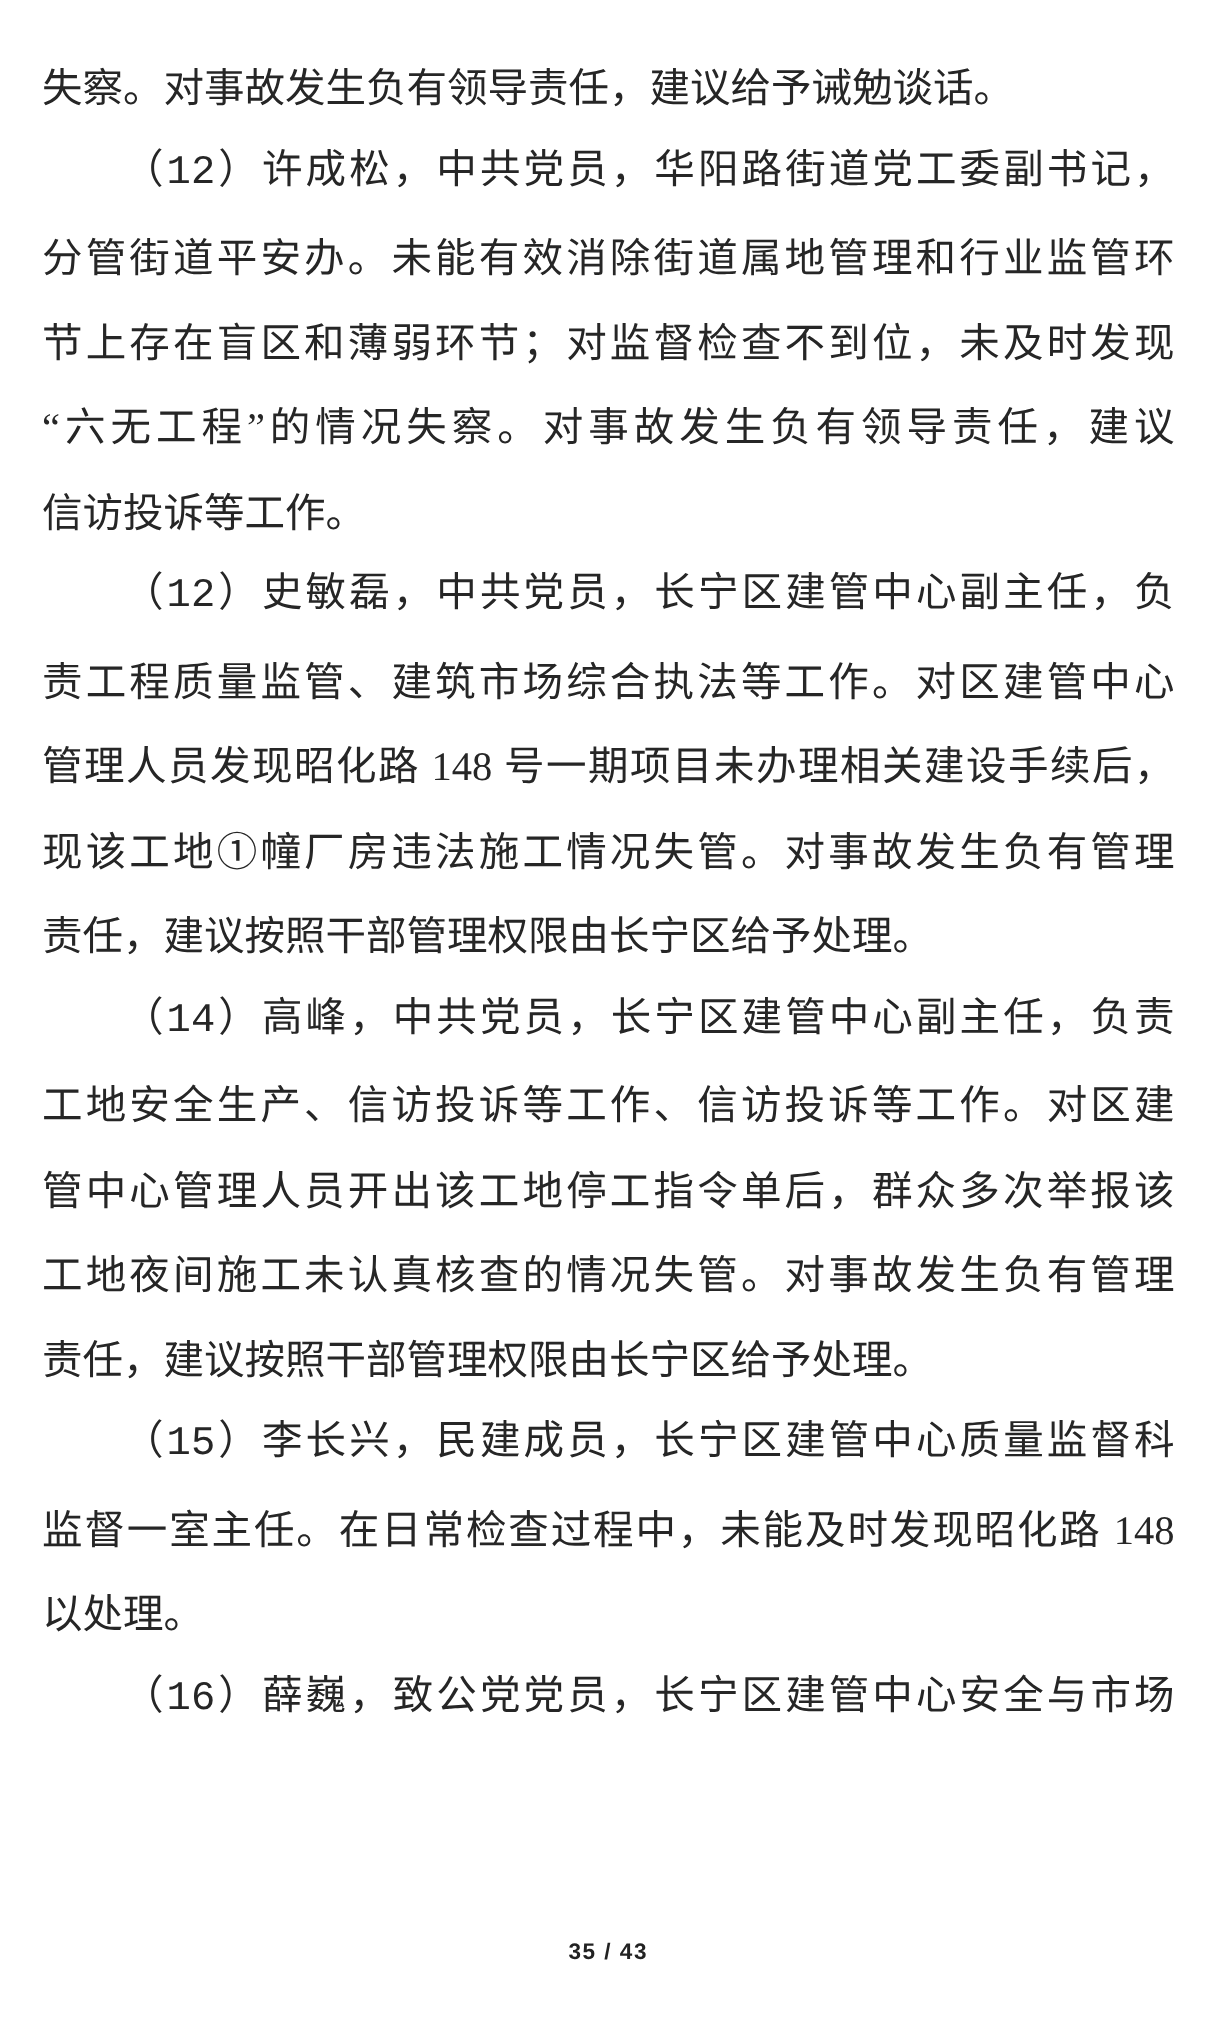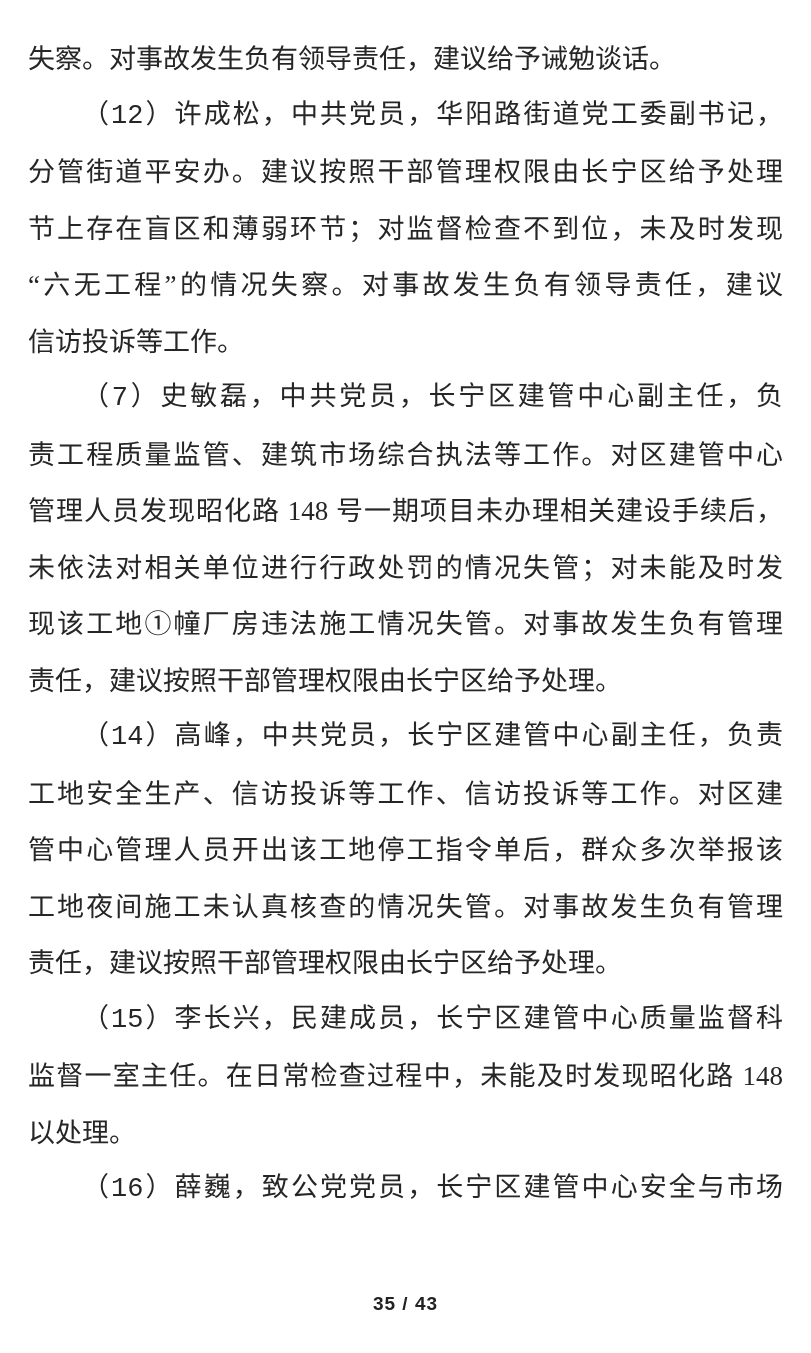--- a/index.html
+++ b/index.html
@@ -42,40 +42,39 @@
   .footer {
     position: absolute;
     left: 0;
     right: 0;
     top: 1293px;
     text-align: center;
   }
   .page-number {
     font-family: "Liberation Sans", sans-serif;
     font-weight: bold;
-    font-size: 19px;
+    font-size: 15px;
     color: #222222;
     letter-spacing: 1px;
   }
 </style>
 </head>
 <body>
 
 <div class="page">
   <div class="content">
     <div class="line end">失察。对事故发生负有领导责任，建议给予诫勉谈话。</div>
     <div class="line indent">（12）许成松，中共党员，华阳路街道党工委副书记，</div>
-    <div class="line">分管街道平安办。建议按照干部管理权限由长宁区给予处理</div>
+    <div class="line">分管街道平安办。未能有效消除街道属地管理和行业监管环</div>
     <div class="line">节上存在盲区和薄弱环节；对监督检查不到位，未及时发现</div>
     <div class="line">“六无工程”的情况失察。对事故发生负有领导责任，建议</div>
     <div class="line end">信访投诉等工作。</div>
-    <div class="line indent">（7）史敏磊，中共党员，长宁区建管中心副主任，负</div>
+    <div class="line indent">（12）史敏磊，中共党员，长宁区建管中心副主任，负</div>
     <div class="line">责工程质量监管、建筑市场综合执法等工作。对区建管中心</div>
     <div class="line">管理人员发现昭化路 148 号一期项目未办理相关建设手续后，</div>
-    <div class="line">未依法对相关单位进行行政处罚的情况失管；对未能及时发</div>
     <div class="line">现该工地①幢厂房违法施工情况失管。对事故发生负有管理</div>
     <div class="line end">责任，建议按照干部管理权限由长宁区给予处理。</div>
     <div class="line indent">（14）高峰，中共党员，长宁区建管中心副主任，负责</div>
     <div class="line">工地安全生产、信访投诉等工作、信访投诉等工作。对区建</div>
     <div class="line">管中心管理人员开出该工地停工指令单后，群众多次举报该</div>
     <div class="line">工地夜间施工未认真核查的情况失管。对事故发生负有管理</div>
     <div class="line end">责任，建议按照干部管理权限由长宁区给予处理。</div>
     <div class="line indent">（15）李长兴，民建成员，长宁区建管中心质量监督科</div>
     <div class="line">监督一室主任。在日常检查过程中，未能及时发现昭化路 148</div>
     <div class="line end">以处理。</div>

